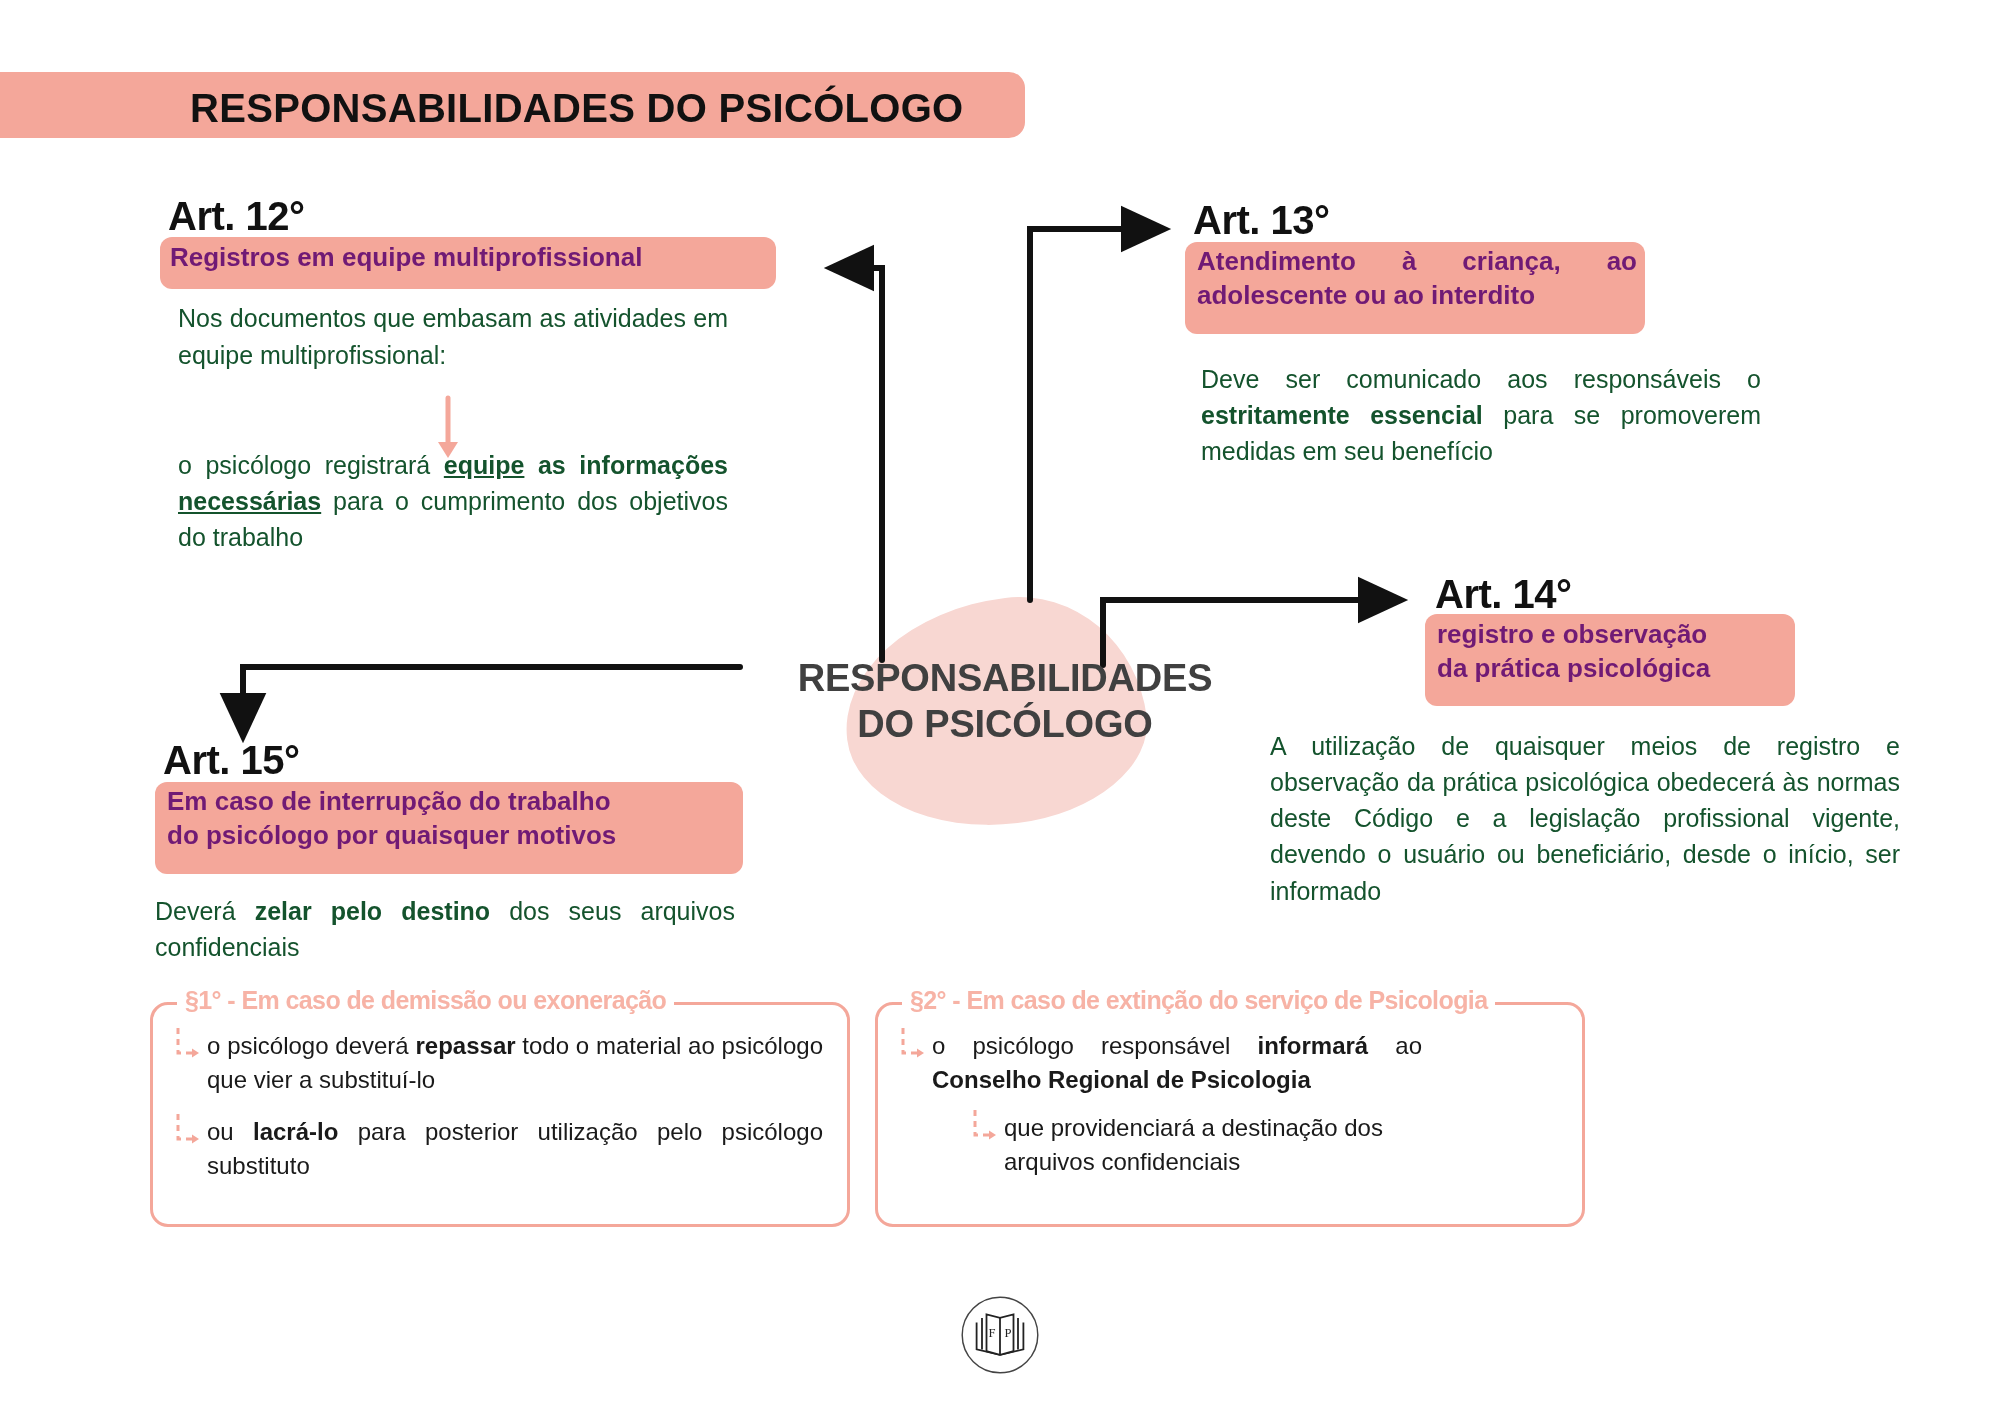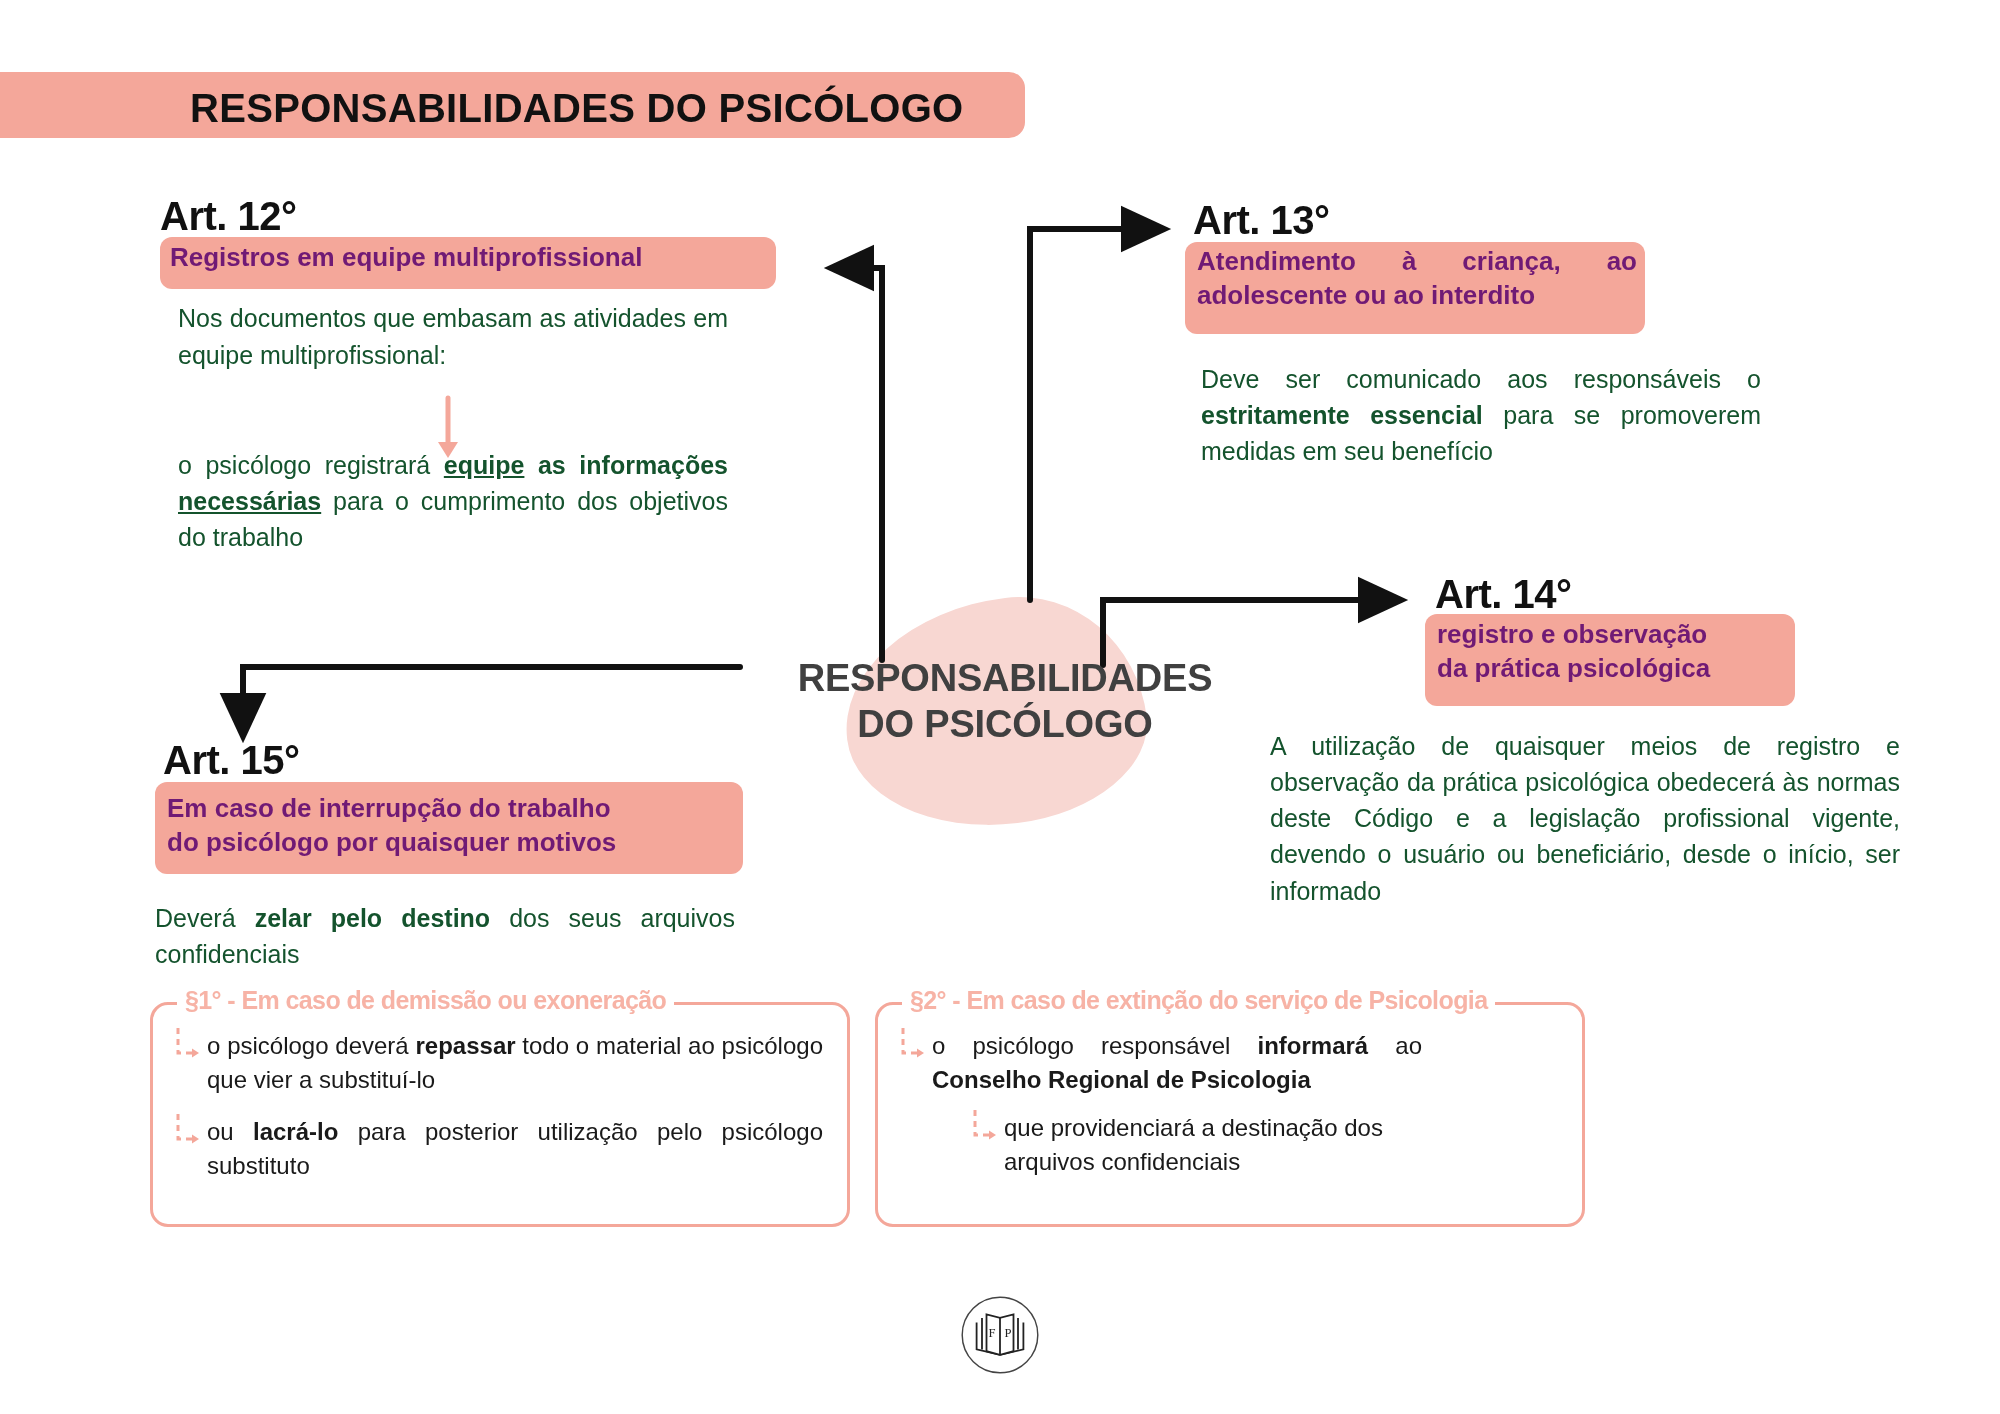--- a/index.html
+++ b/index.html
@@ -78,40 +78,40 @@
     line-height:1.22;
     z-index:3;
     letter-spacing:-0.2px;
   }
 
   
   .art-block{position:absolute;}
 
   #art12{left:160px;top:196px;width:620px;}
   #art12 .plate{position:absolute;left:0;top:41px;width:616px;height:52px;}
-  #art12 .art-num{margin-left:0;}
+  #art12 .art-num{margin-left:8px;}
   #art12 .art-sub{margin-left:10px;margin-top:4px;}
   #art12 .body-text{margin-left:18px;width:550px;}
 
   #art13{left:1185px;top:200px;width:470px;}
   #art13 .plate{position:absolute;left:0;top:42px;width:460px;height:92px;}
   #art13 .art-num{margin-left:8px;}
   #art13 .art-sub{margin-left:12px;margin-top:4px;width:440px;text-align:justify;}
   #art13 .body-text{margin-left:16px;width:560px;}
 
   #art14{left:1425px;top:574px;width:380px;}
   #art14 .plate{position:absolute;left:0;top:40px;width:370px;height:92px;}
   #art14 .art-num{margin-left:10px;}
   #art14 .art-sub{margin-left:12px;margin-top:3px;width:350px;}
   #art14 .body-text{margin-left:-155px;width:630px;}
 
   #art15{left:155px;top:740px;width:600px;}
   #art15 .plate{position:absolute;left:0;top:42px;width:588px;height:92px;}
   #art15 .art-num{margin-left:8px;}
-  #art15 .art-sub{margin-left:12px;margin-top:11px;width:570px;}
+  #art15 .art-sub{margin-left:12px;margin-top:4px;width:570px;}
   #art15 .body-text{margin-left:0px;width:580px;}
 
   
   .para-box{
     position:absolute;
     border:3px solid #F4A79A;
     border-radius:18px;
     box-sizing:border-box;
   }
   .para-label{

